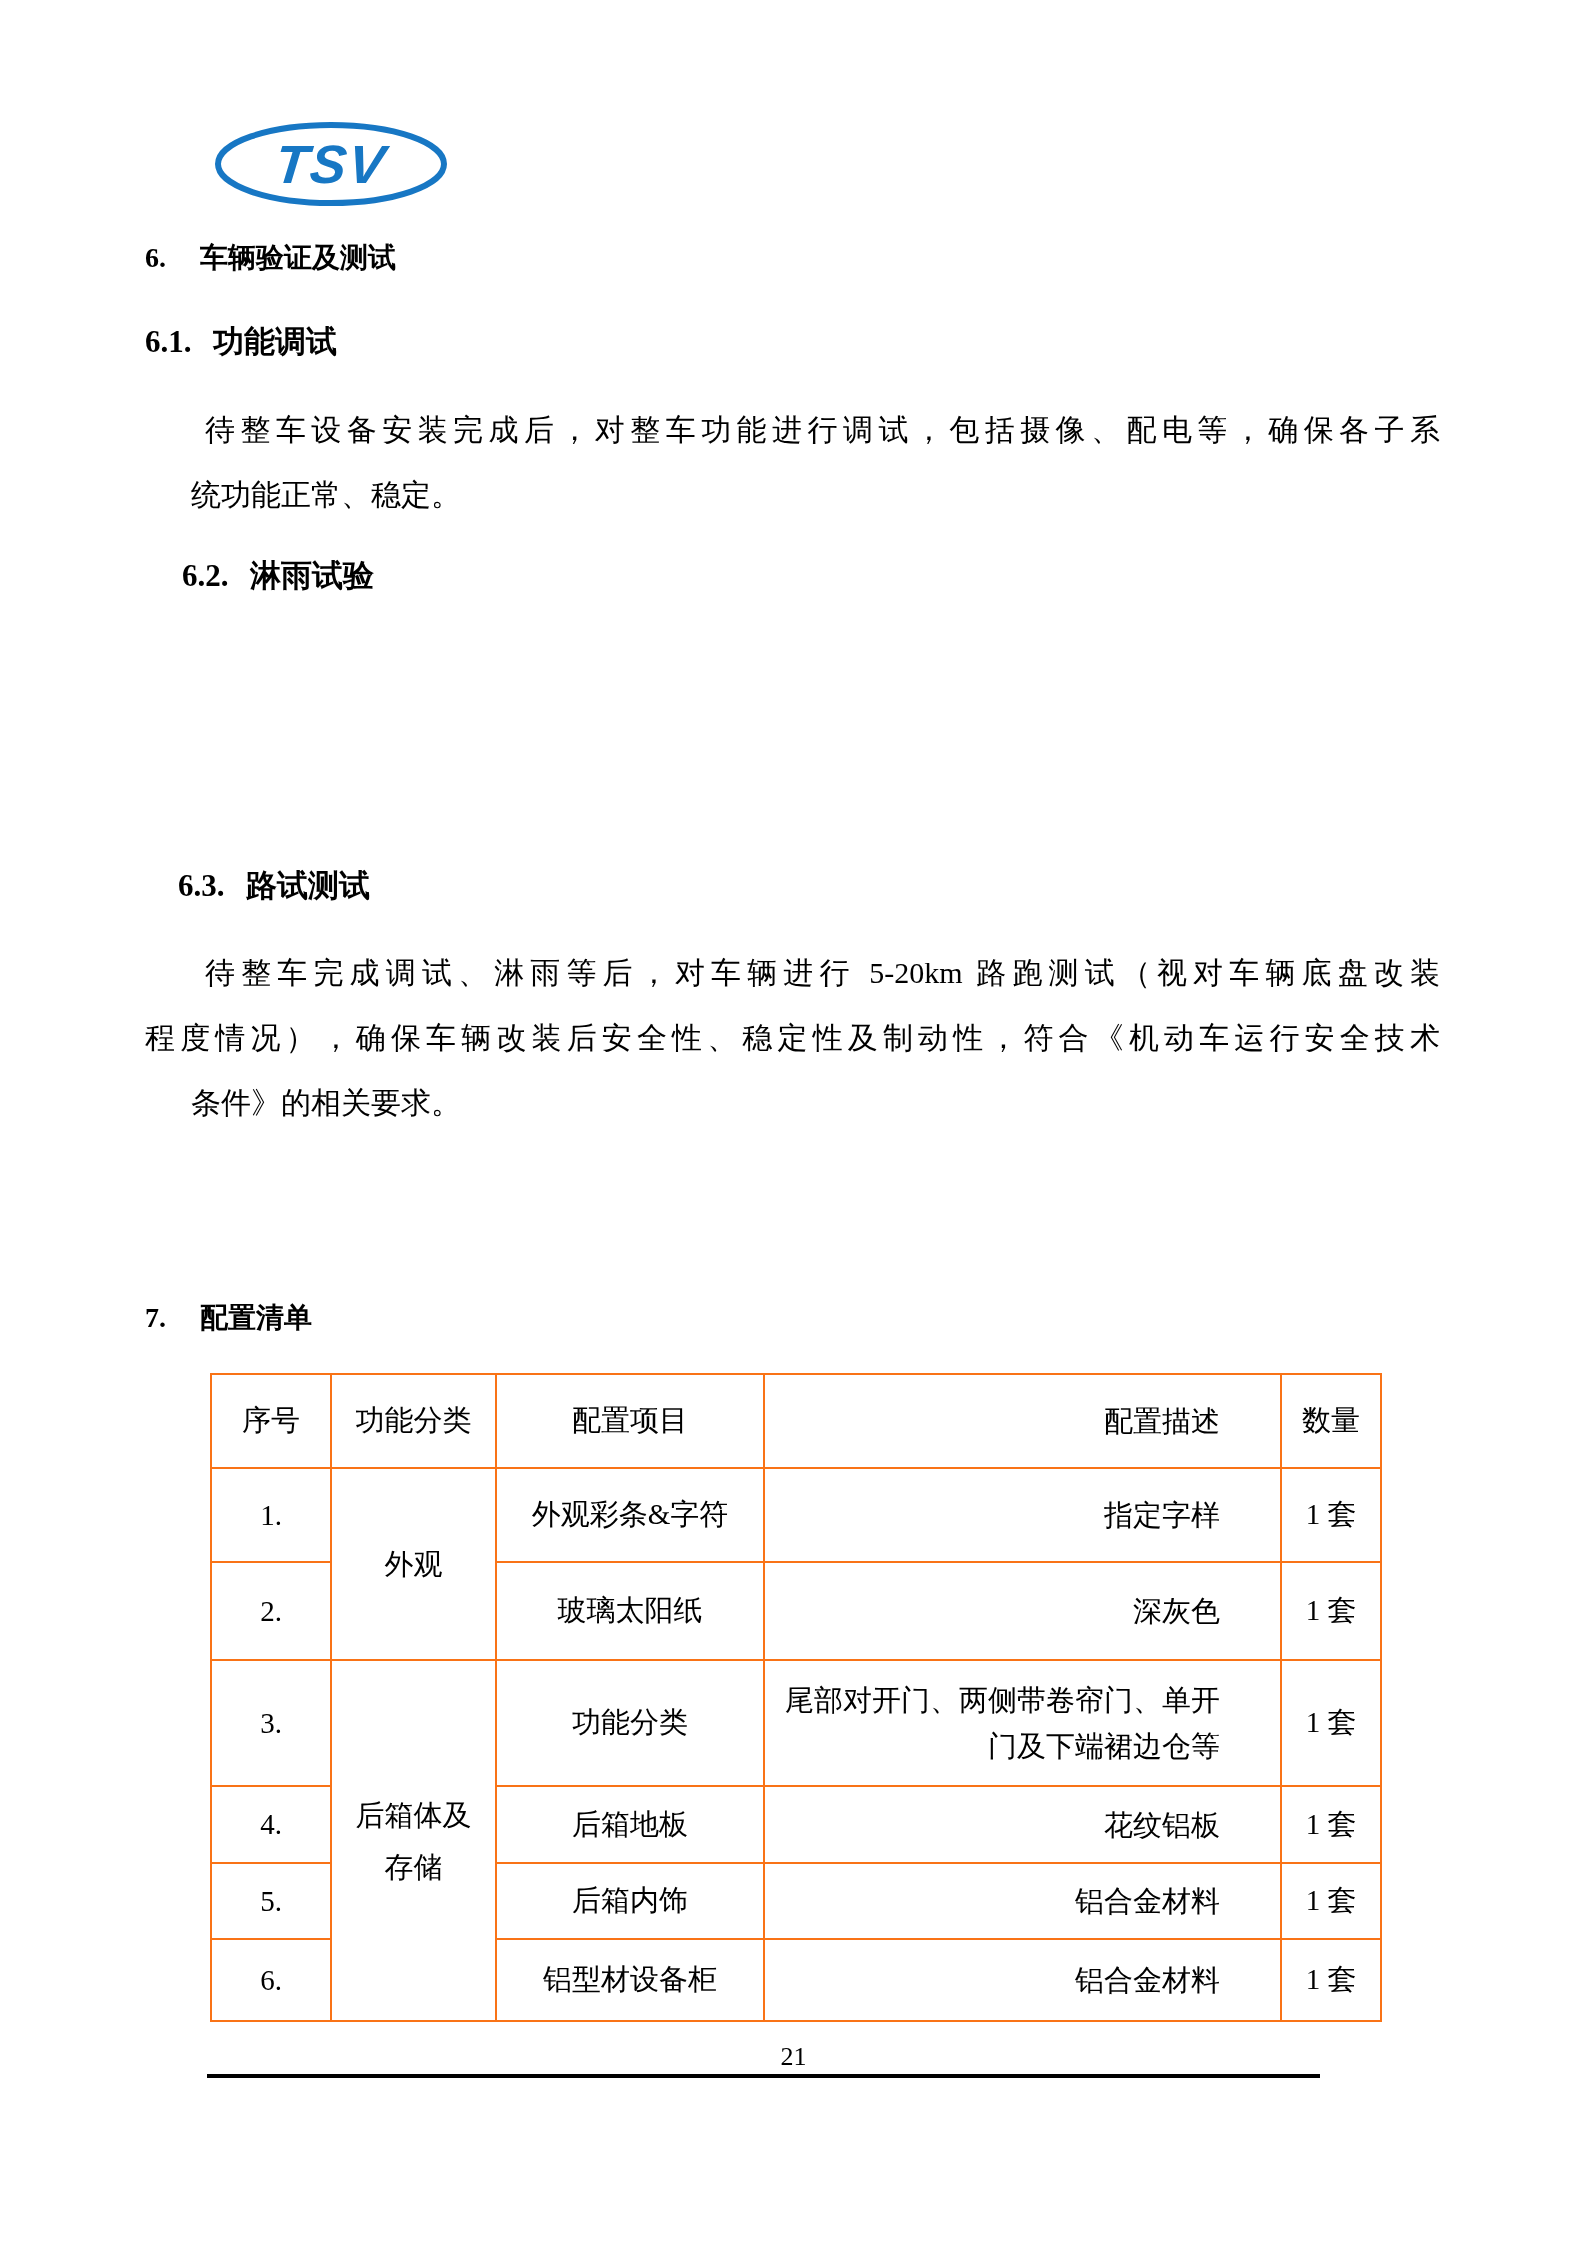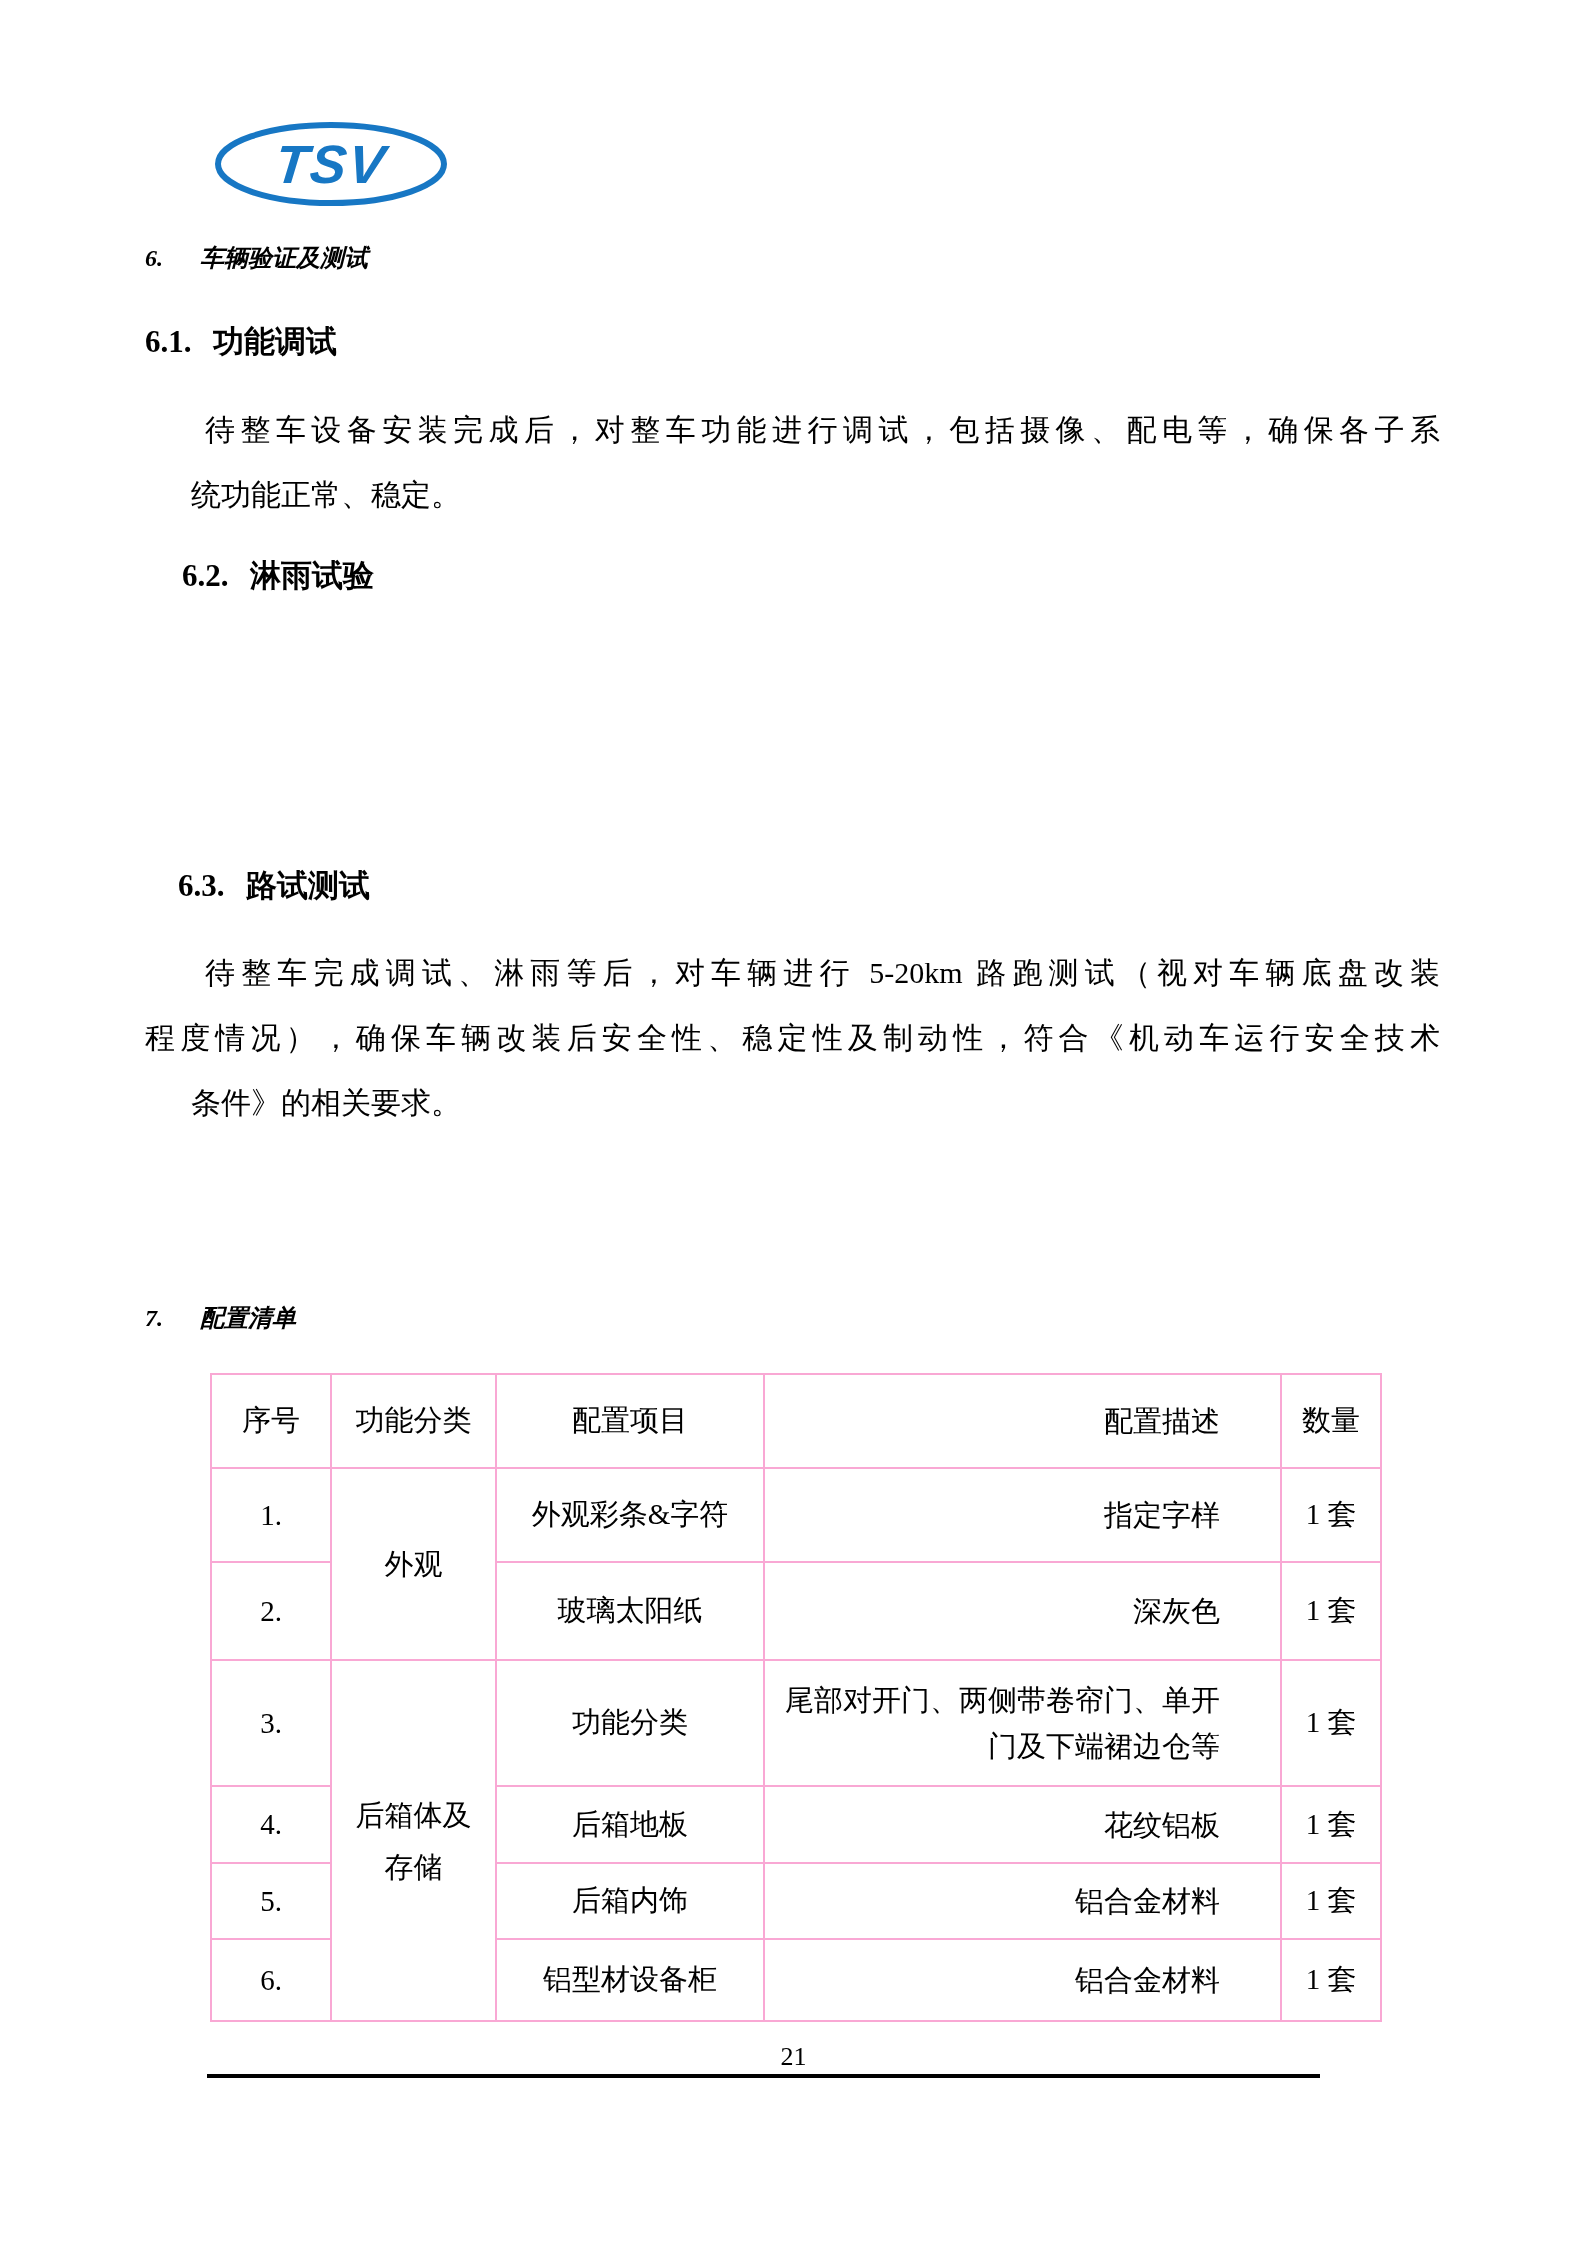--- a/index.html
+++ b/index.html
@@ -8,21 +8,21 @@
     width:1587px;height:2245px;
     margin:0 auto;
     background:#ffffff;
     color:#000;
     font-family:"Liberation Serif","DejaVu Serif",serif;
     overflow:hidden;
   }
   
   .logo{position:absolute;left:213px;top:121px;width:236px;height:88px;}
   
-  .h-main{position:absolute;left:145px;width:1295px;font-size:24px;font-weight:bold;line-height:40px;white-space:nowrap;font-style:italic;}
+  .h-main{position:absolute;left:145px;width:1295px;font-size:28px;font-weight:bold;line-height:40px;white-space:nowrap;}
   .h-sub{position:absolute;left:145px;width:1295px;font-size:31px;font-weight:bold;line-height:40px;white-space:nowrap;}
   .hnum{display:inline-block;min-width:55px;}
   .h-sub .hnum{min-width:68px;}
   #h6{top:238px;}
   #h61{top:322px;}
   #h62{top:556px;margin-left:37px;}
   #h63{top:866px;margin-left:33px;}
   #h7{top:1298px;}
   
   .para{position:absolute;left:145px;width:1295px;font-size:30px;line-height:65px;}
@@ -32,21 +32,21 @@
   .pline{display:block;text-align:justify;text-align-last:justify;}
   .pline.first{text-indent:60px;}
   .pline.last{text-align-last:left;margin-left:46px;}
   
   .cfg-table{
     position:absolute;left:210px;top:1373px;
     border-collapse:collapse;table-layout:fixed;
     width:1170px;font-size:29px;
   }
   .cfg-table th,.cfg-table td{
-    border:2px solid #f9a8d4;
+    border:2px solid #f97316;
     vertical-align:middle;
     text-align:center;
     font-weight:normal;
     padding:0;
     overflow:hidden;
   }
   .cfg-table th.desc,.cfg-table td.desc{
     text-align:right;
     padding:0 60px 0 14px;
     line-height:46px;

